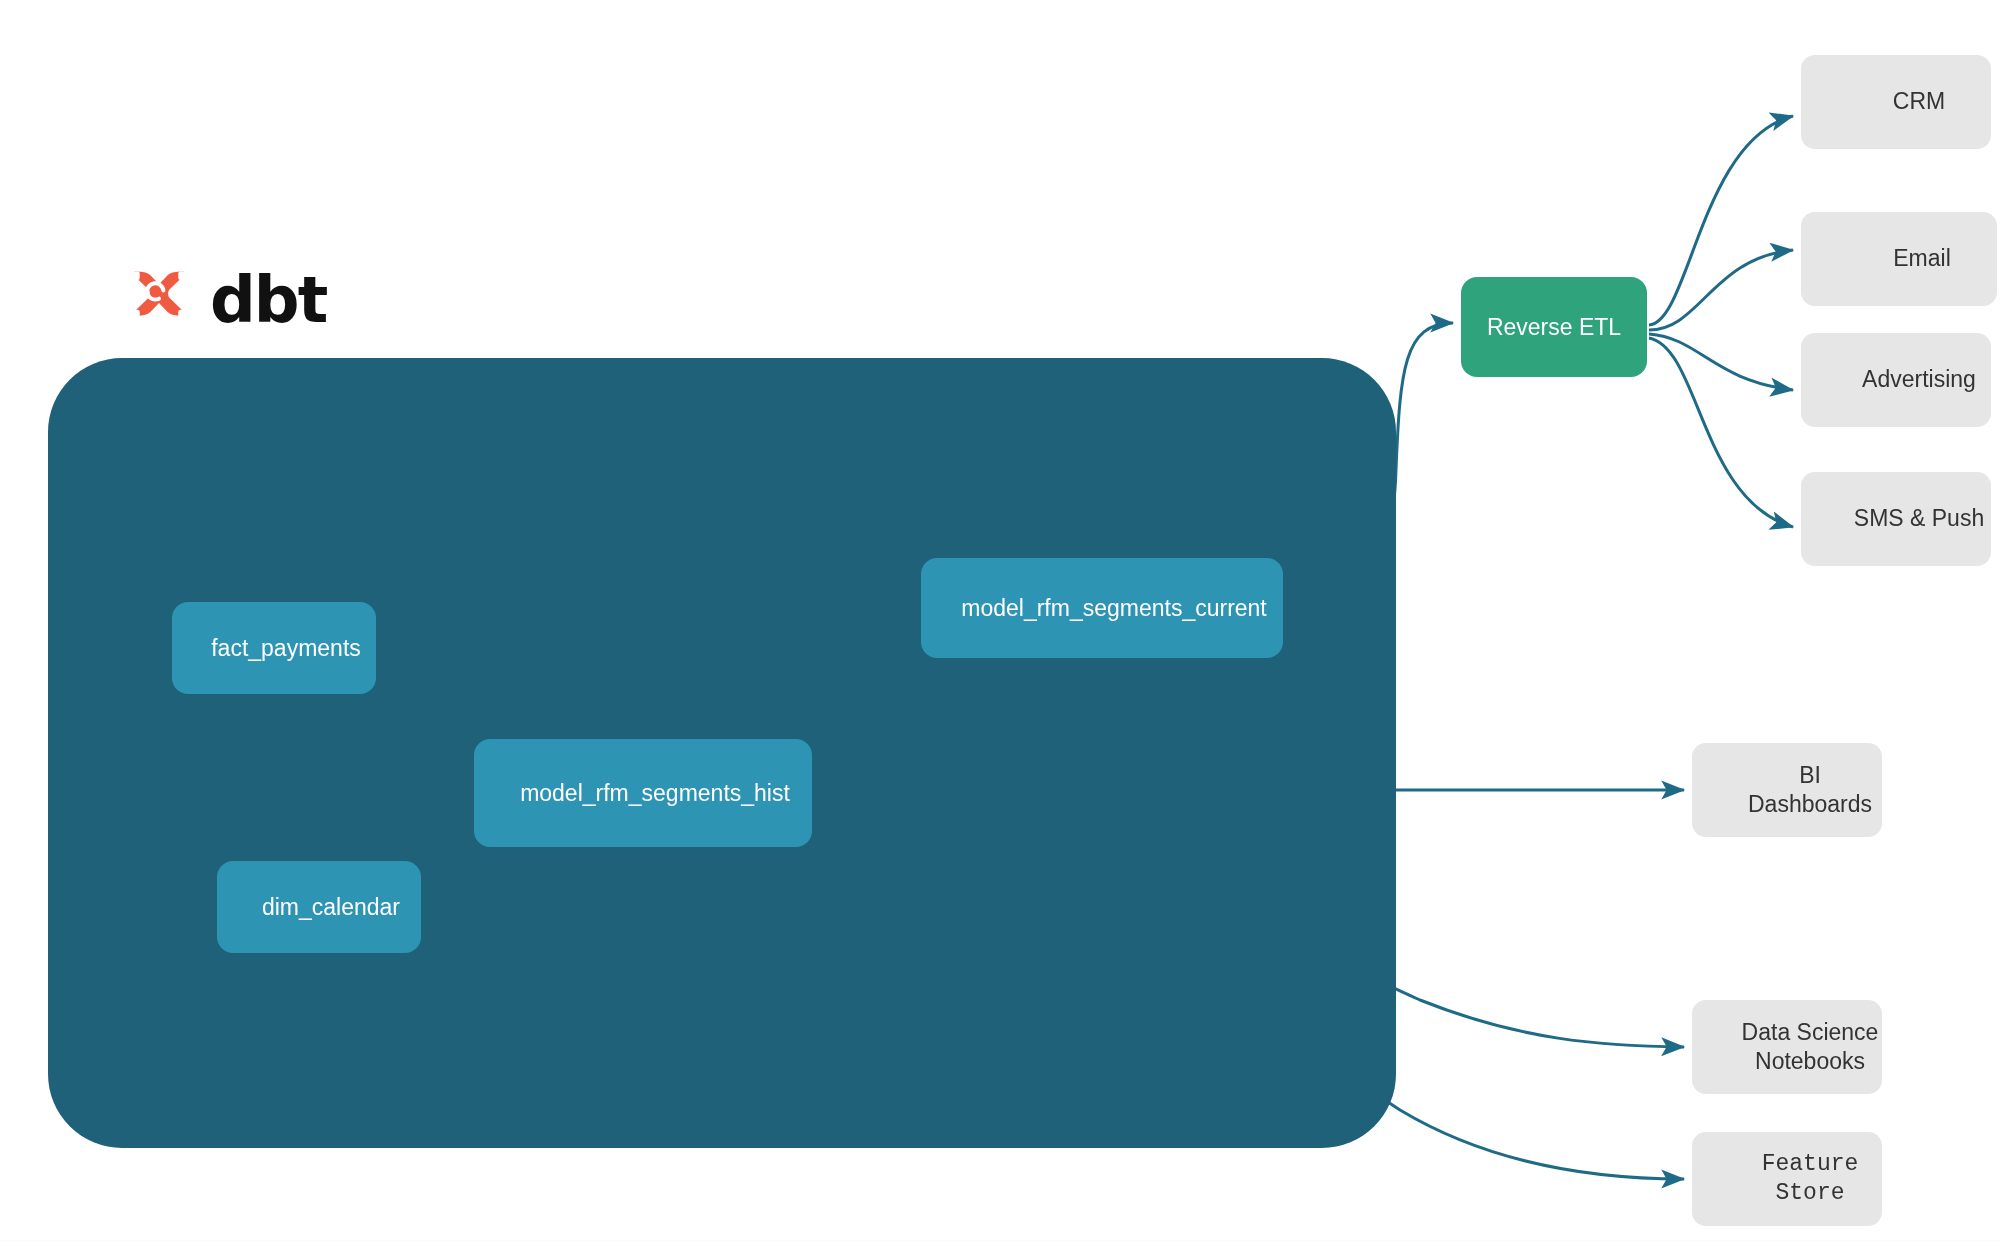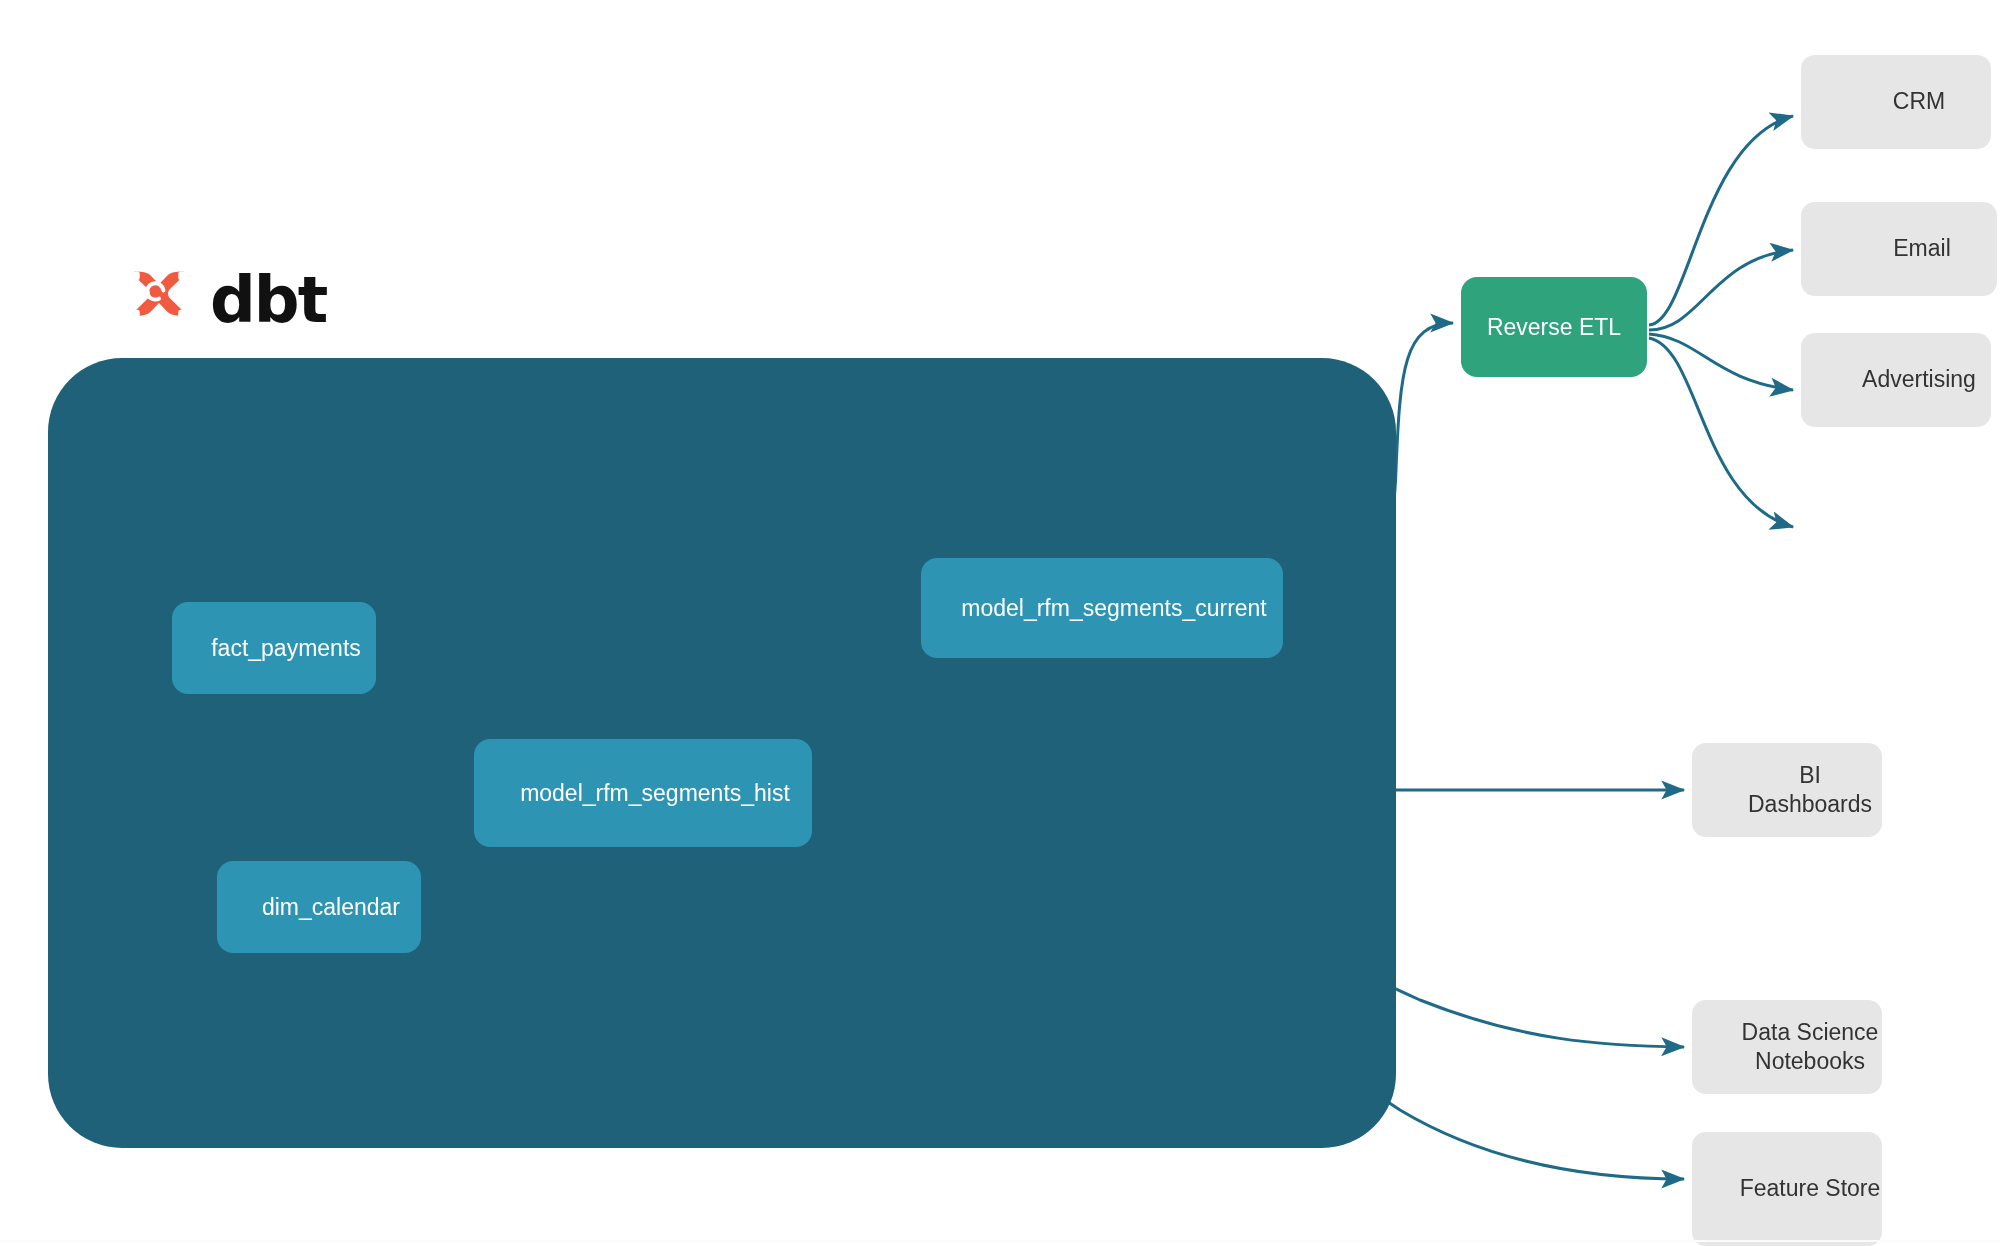--- a/index.html
+++ b/index.html
@@ -99,27 +99,27 @@
   
   #node-fact_payments { left: 172px; top: 602px; width: 204px; height: 92px; }
   #node-dim_calendar  { left: 172px; top: 861px; width: 204px; height: 92px; margin-left: 45px; }
   
   #node-model_rfm_segments_hist    { left: 474px; top: 739px; width: 338px; height: 108px; }
   #node-model_rfm_segments_current { left: 921px; top: 558px; width: 362px; height: 100px; }
   
   #node-reverse_etl { left: 1461px; top: 277px; width: 186px; height: 100px; }
   
   #node-crm         { left: 1801px; top: 55px;  width: 190px; height: 94px; }
-  #node-email       { left: 1801px; top: 202px; width: 196px; height: 94px; }
+  #node-email       { left: 1801px; top: 212px; width: 196px; height: 94px; }
   #node-advertising { left: 1801px; top: 333px; width: 190px; height: 94px; }
   #node-sms_push    { left: 1801px; top: 472px; width: 190px; height: 94px; }
   
   #node-bi_dashboards { left: 1692px; top: 743px;  width: 190px; height: 94px; }
   #node-ds_notebooks  { left: 1692px; top: 1000px; width: 190px; height: 94px; }
-  #node-feature_store { left: 1692px; top: 1132px; width: 190px; height: 114px; }
+  #node-feature_store { left: 1692px; top: 1132px; width: 190px; height: 94px; font-family: Liberation Mono, monospace; }
 
   .node-label { pointer-events: none; white-space: pre-line; }
 
   .baseline-rule {
     position: absolute;
     left: 0;
     top: 1240px;
     width: 2000px;
     height: 2px;
     background: #fbfbfc;
@@ -206,20 +206,23 @@
   </div>
 
   <div class="node node-dest" id="node-email">
     <span class="node-label">Email</span>
   </div>
 
   <div class="node node-dest" id="node-advertising">
     <span class="node-label">Advertising</span>
   </div>
 
+  <div class="node node-dest" id="node-sms_push">
+    <span class="node-label">SMS &amp; Push</span>
+  </div>
 
   <div class="node node-dest" id="node-bi_dashboards">
     <span class="node-label">BI Dashboards</span>
   </div>
 
   <div class="node node-dest" id="node-ds_notebooks">
     <span class="node-label">Data Science
 Notebooks</span>
   </div>
 

